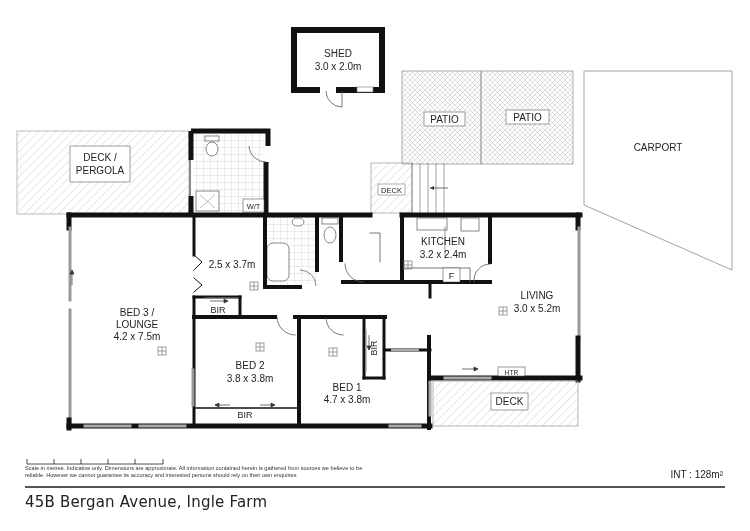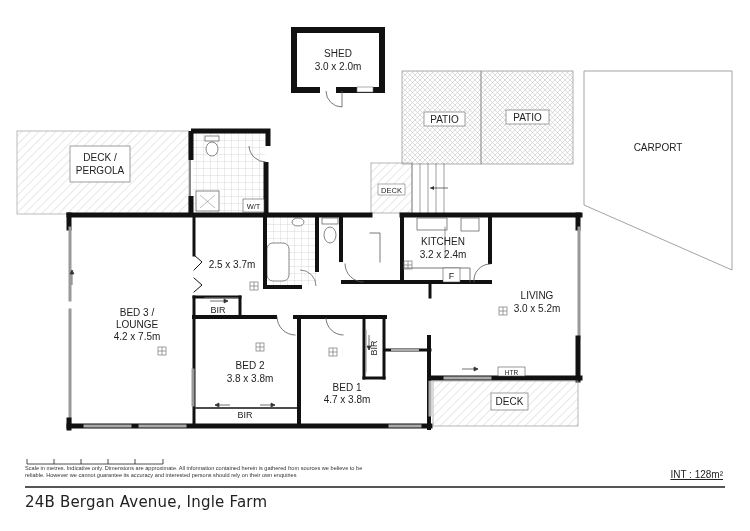--- a/index.html
+++ b/index.html
@@ -1,20 +1,20 @@
 <!DOCTYPE html>
 <html><head>
 <meta charset="utf-8">
 <style>
   html, body { margin: 0; padding: 0; background: #ffffff; }
   body { width: 750px; height: 531px; position: relative; overflow: hidden; font-family: "Liberation Sans", sans-serif; }
   #plan { position: absolute; left: 0; top: 0; width: 750px; height: 531px; }
   .lbl { font-family: "Liberation Sans", sans-serif; fill: #222; text-anchor: middle; }
   .disclaimer { position: absolute; left: 25px; top: 465px; width: 340px; font-size: 5.6px; line-height: 7px; color: #333; font-family: "Liberation Sans", sans-serif; }
-  .area { position: absolute; right: 27px; top: 469px; font-size: 10px; color: #222; font-family: "Liberation Sans", sans-serif; text-decoration: underline; }
+  .area { position: absolute; right: 27px; top: 469px; font-size: 10px; color: #222; font-family: "Liberation Sans", sans-serif; }
   .rule { position: absolute; left: 25px; top: 486px; width: 700px; height: 2px; background: #555; }
   .address { position: absolute; left: 25px; top: 493px; font-size: 15px; color: #222; font-family: "DejaVu Sans", sans-serif; letter-spacing: 0.2px; }
 </style>
 </head>
 <body>
 
 <svg id="plan" viewBox="0 0 750 531" xmlns="http://www.w3.org/2000/svg">
   <defs>
     <pattern id="diag" patternUnits="userSpaceOnUse" width="6" height="6" patternTransform="rotate(45)">
       <line x1="0" y1="0" x2="0" y2="6" stroke="#c4c4c4" stroke-width="0.8"></line>
@@ -240,13 +240,13 @@
     <line x1="81" y1="459" x2="81" y2="464"></line>
     <line x1="108" y1="459" x2="108" y2="464"></line>
     <line x1="135" y1="459" x2="135" y2="464"></line>
     <line x1="163" y1="459" x2="163" y2="464"></line>
   </g>
 </svg>
 
 <div class="disclaimer">Scale in metres. Indicative only. Dimensions are approximate. All information contained herein is gathered from sources we believe to be reliable. However we cannot guarantee its accuracy and interested persons should rely on their own enquiries</div>
 <div class="area">INT : 128m²</div>
 <div class="rule"></div>
-<div class="address">24B Bergan Avenue, Ingle Farm</div>
+<div class="address">45B Bergan Avenue, Ingle Farm</div>
 
 </body></html>

